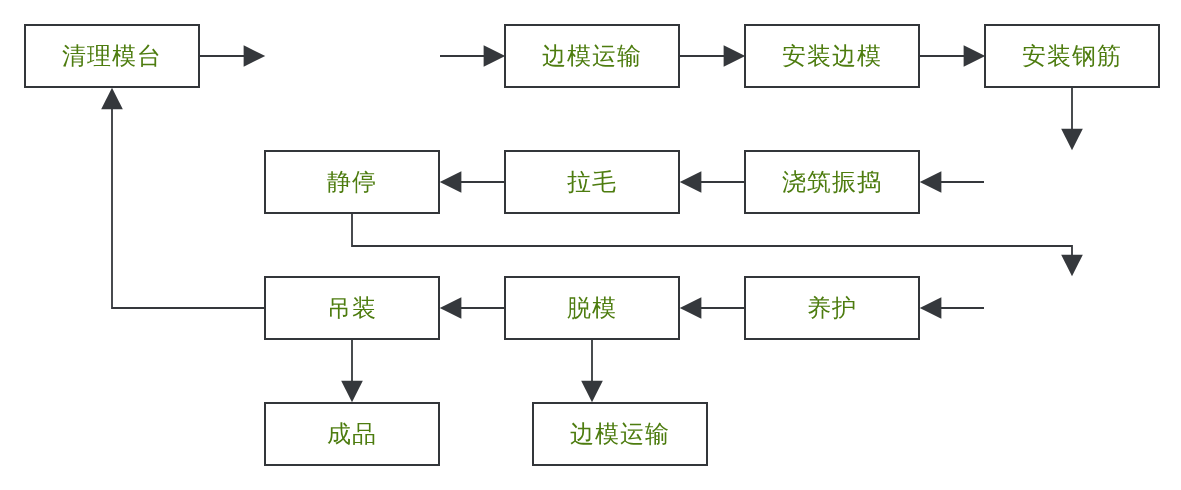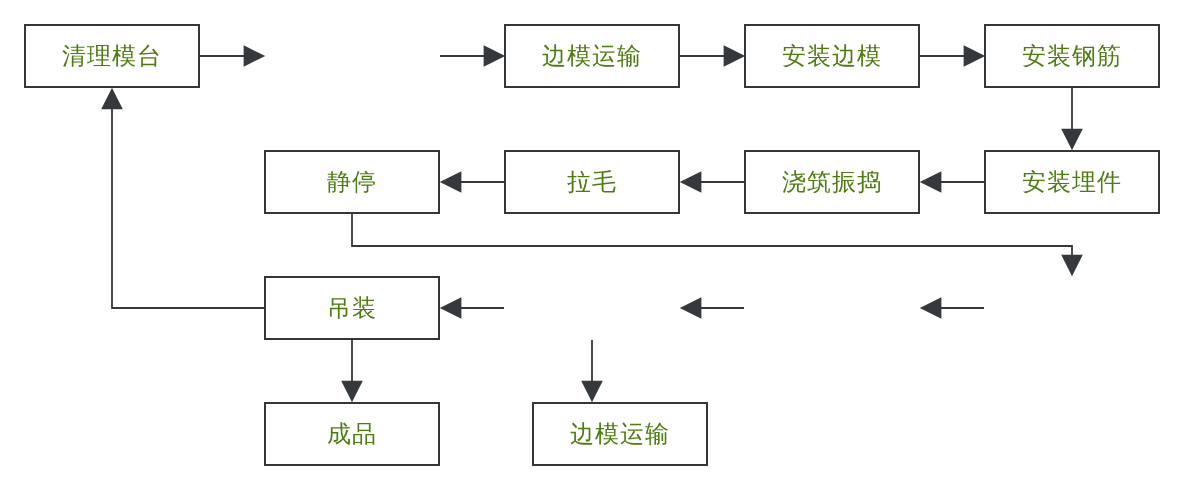--- a/index.html
+++ b/index.html
@@ -58,33 +58,36 @@
   <div class="node" style="left:504px;top:24px">
     <span>边模运输</span>
     </div>
   <div class="node" style="left:984px;top:24px">
     <span>安装钢筋</span>
     </div>
   <div class="node" style="left:744px;top:24px">
     <span>安装边模</span>
     </div>
 
-  <div class="node" style="left:984px;top:150px">
-    <span>安装埋件</span>
-    </div>
   <div class="node" style="left:744px;top:150px">
     <span>浇筑振捣</span>
     </div>
   <div class="node" style="left:504px;top:150px">
     <span>拉毛</span>
     </div>
   <div class="node" style="left:264px;top:150px">
     <span>静停</span>
     </div>
 
+  <div class="node" style="left:744px;top:276px">
+    <span>养护</span>
+    </div>
+  <div class="node" style="left:504px;top:276px">
+    <span>脱模</span>
+    </div>
   <div class="node" style="left:264px;top:402px">
     <span>成品</span>
     </div>
 
   <div class="node" style="left:264px;top:276px">
     <span>吊装</span>
     </div>
   <div class="node" style="left:532px;top:402px">
     <span>边模运输</span>
     </div>

